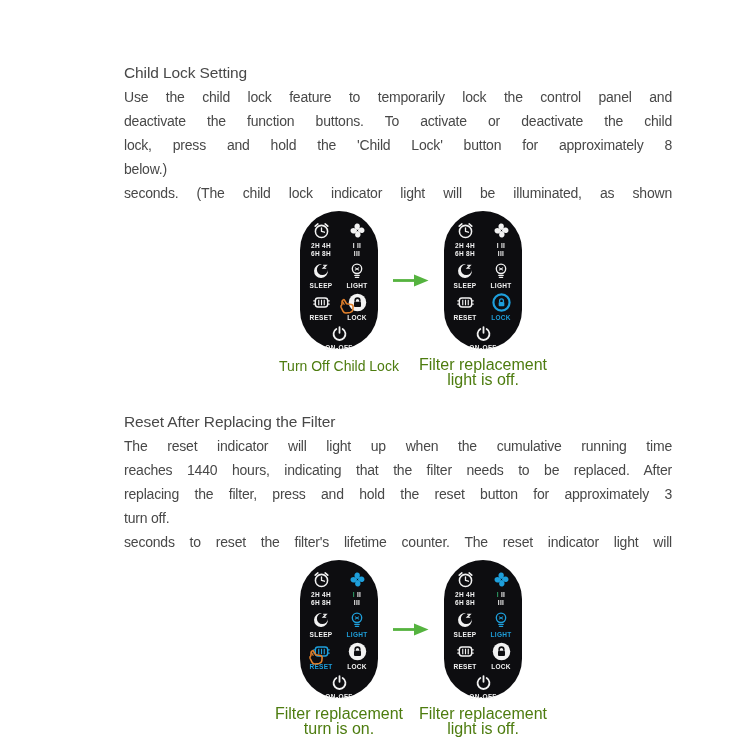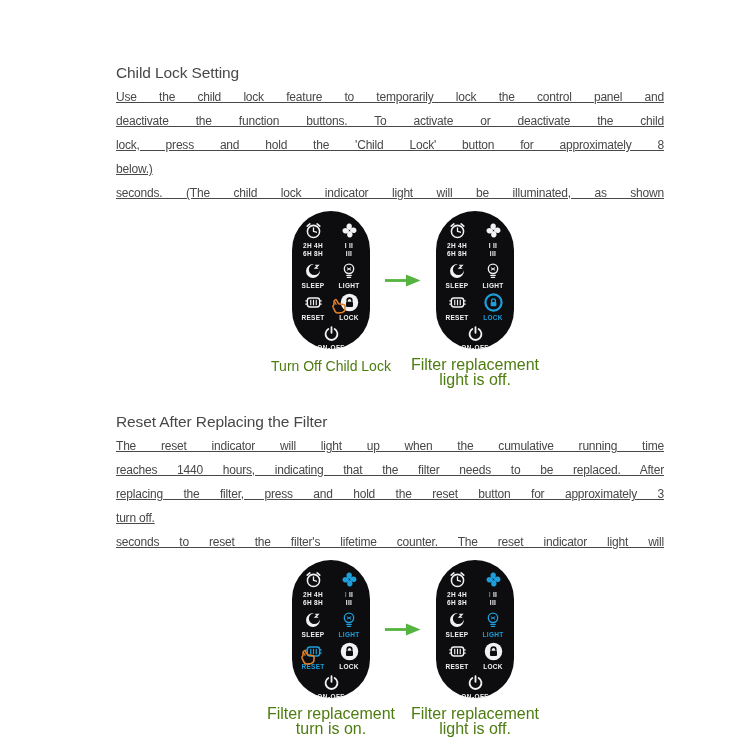--- a/index.html
+++ b/index.html
@@ -2,25 +2,25 @@
 <html><head>
 <meta charset="utf-8">
 <style>
   html,body{margin:0;padding:0;background:#ffffff;}
   .page{position:relative;width:750px;height:750px;background:#ffffff;overflow:hidden;
         font-family:"Liberation Sans",sans-serif;color:#484848;}
   :root{
     --blue:#1e9fdb; --green-lit:#2ea56b; --green-arrow:#55b33f;
     --orange:#e2802b; --pbg:#0d0d10; --iw:#f2f2f2;
   }
-  .content{position:absolute;left:116px;top:60px;width:548px;}
+  .content{position:absolute;left:124px;top:60px;width:548px;}
   .sec-heading{font-size:15.5px;line-height:25px;letter-spacing:-0.1px;}
   .para{margin:0 0 2px 0;}
-  .jl{font-size:12px;line-height:24px;letter-spacing:-0.2px;
-      text-align:justify;text-align-last:justify;text-decoration:underline;}
+  .jl{font-size:14px;line-height:24px;letter-spacing:-0.2px;
+      text-align:justify;text-align-last:justify;}
   .jl.last{text-align:justify;text-align-last:left;}
 
   
   .fig-row{display:flex;align-items:flex-start;justify-content:center;margin:6px 0 4px 26px;}
   .pfig{width:96px;display:flex;flex-direction:column;align-items:center;}
   .arrow-wrap{margin:62px 5px 0 5px;line-height:0;}
   .caption{margin:9px -70px 0 -70px;width:236px;text-align:center;color:#4d7c0f;}
   .caption.large{font-size:14px;line-height:17px;}
   .caption.small{font-size:16px;line-height:14.5px;}
 

